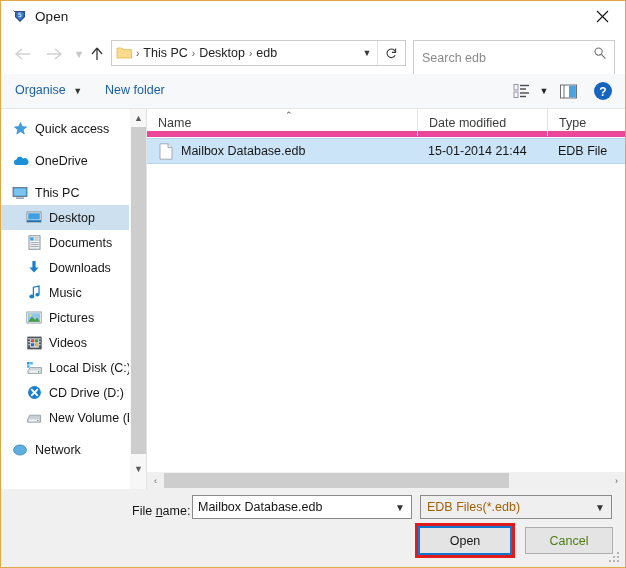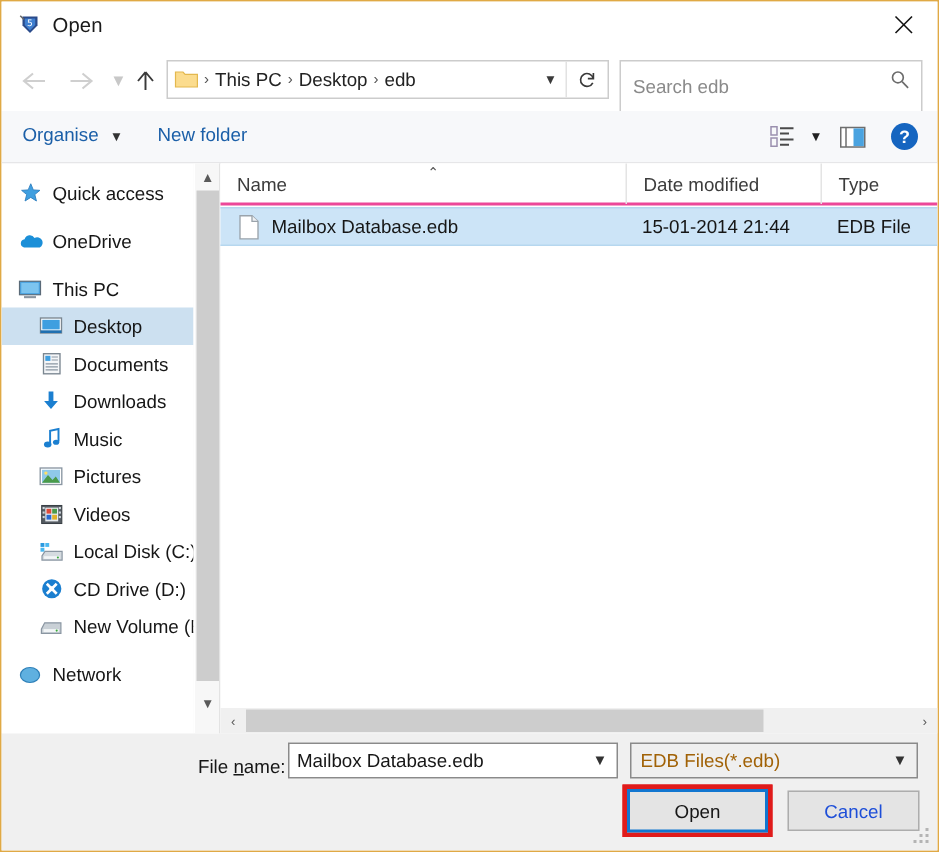--- a/index.html
+++ b/index.html
@@ -249,21 +249,21 @@
     left: 146px; top: 0;
     right: 0; height: 380px;
     background: #ffffff;
   }
   .col-header {
     position: absolute;
     left: 0; top: 0;
     width: 100%;
     height: 28px;
     background: #ffffff;
-    border-bottom: 2px solid #ec4899;
+    border-bottom: 6px solid #ec4899;
     box-sizing: border-box;
   }
   .col {
     position: absolute;
     top: 0;
     height: 27px;
     display: flex;
     align-items: center;
     font-size: 12.5px;
     color: #3c3c3c;
@@ -392,21 +392,21 @@
     font-size: 12.5px; color:#161616;
   }
   .btn-cancel {
     position: absolute;
     left: 524px; top: 526px;
     width: 88px; height: 27px;
     box-sizing: border-box;
     border: 1px solid #adadad;
     background: #e4e4e4;
     display:flex; align-items:center; justify-content:center;
-    font-size: 12.5px; color:#1d4ed8;
+    font-size: 12.5px; color:#4d7c0f;
   }
   .grip {
     position: absolute;
     right: 5px; bottom: 4px;
     width: 11px; height: 11px;
   }
   .grip i {
     position:absolute; width:2px;height:2px;background:#b4b4b4;
   }
 </style>

